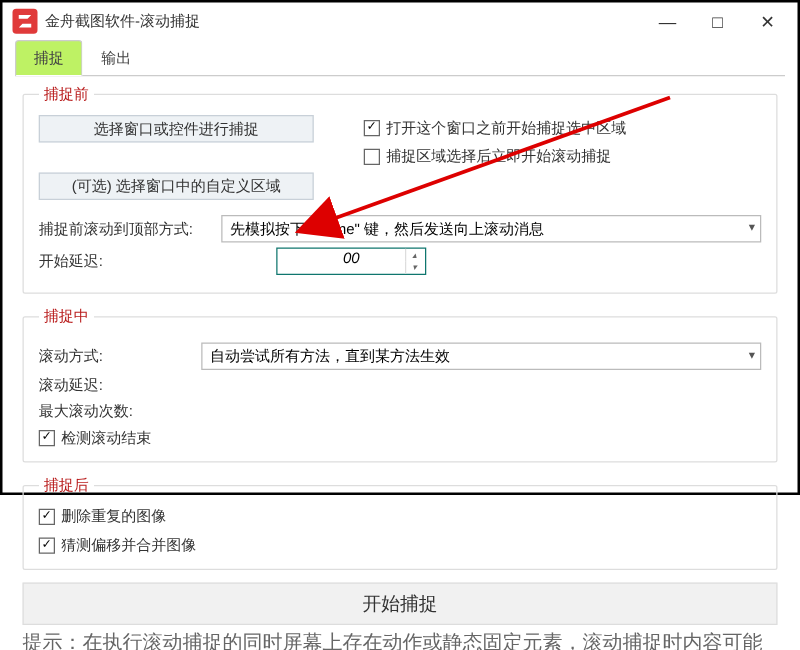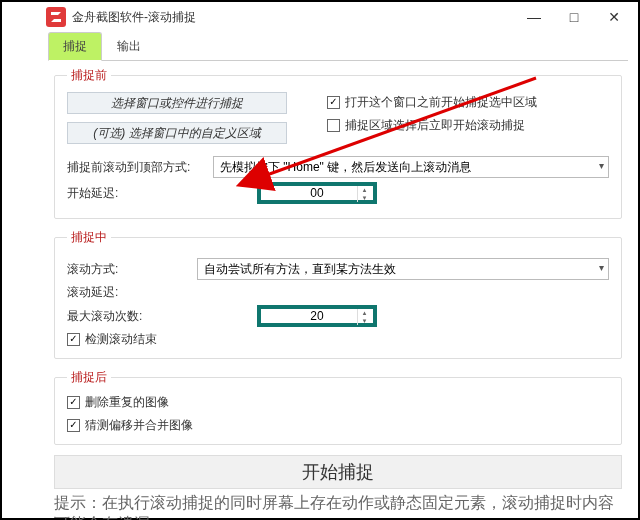--- a/index.html
+++ b/index.html
@@ -1,44 +1,44 @@
 <!DOCTYPE html>
 <html><head>
 <meta charset="utf-8">
 <style>
   * { box-sizing: border-box; margin: 0; padding: 0; font-family: "Microsoft YaHei", sans-serif; font-size: 12px; }
   body { background: #fff; width: 640px; height: 520px; overflow: hidden; }
-  .outer { border: 2px solid #000; width: 640px; height: 520px; position: relative; padding-left: 36px; }
+  .outer { border: 2px solid #000; width: 640px; height: 396px; position: relative; }
   .titlebar { display:flex; align-items:center; height: 30px; padding: 0 4px; }
   .logo { width:20px; height:20px; background:#e03a3a; border-radius:3px; margin:0 6px 0 4px; display:flex; align-items:center; justify-content:center; }
   .logo svg { display:block; }
   .title-text { flex:1; color:#333; font-size:12px; }
   .winbtns { display:flex; }
   .winbtn { width:40px; height:28px; display:flex; align-items:center; justify-content:center; color:#333; font-size:14px; cursor:pointer; }
   .tabs { display:flex; border-bottom:1px solid #ccc; margin: 0 10px; }
   .tab { padding:5px 14px; border:1px solid transparent; border-bottom:none; cursor:pointer; color:#444; }
   .tab.active { border:1px solid #ccc; border-bottom:1px solid #fff; margin-bottom:-1px; background:#bef264; border-radius:3px 3px 0 0; }
   .content { padding: 6px 16px 0 16px; }
   fieldset { border:1px solid #ddd; border-radius:2px; margin-bottom:10px; padding:8px 12px 10px 12px; }
   legend { color:#b91c1c; padding:0 4px; font-size:12px; }
   .row { display:flex; align-items:center; margin:4px 0; }
   .btnwide { width:220px; height:22px; background:#eef2f5; border:1px solid #c8d0d8; color:#333; text-align:center; line-height:20px; cursor:pointer; }
   .checklabel { display:flex; align-items:center; gap:5px; color:#333; cursor:pointer; }
   .chk { width:13px; height:13px; border:1px solid #666; display:inline-flex; align-items:center; justify-content:center; background:#fff; font-size:10px; line-height:1; }
   .chk.on::after { content:"✓"; color:#000; font-size:10px; position:relative; top:-1px; }
   .lbl { width:130px; color:#333; }
   .combo { flex:1; height:22px; border:1px solid #bbb; display:flex; align-items:center; padding:0 6px; background:#fff; position:relative; }
   .combo .arrow { position:absolute; right:4px; top:3px; font-size:10px; color:#555; }
-  .spin { width:120px; height:22px; border:4px solid #0f766e; display:flex; align-items:flex-start; justify-content:center; background:#fff; position:relative; margin-left:60px; }
+  .spin { width:120px; height:22px; border:1px solid #0f766e; display:flex; align-items:flex-start; justify-content:center; background:#fff; position:relative; margin-left:60px;font-style:italic; }
   .spin .arrows { position:absolute; right:2px; top:0; height:100%; width:14px; display:flex; flex-direction:column; }
   .spin .arrows span { flex:1; display:flex; align-items:center; justify-content:center; font-size:7px; color:#666; border-left:1px solid #ddd; cursor:pointer; }
-  .bigbtn { margin:2px 16px 4px 16px; height:34px; background:#f1f1f1; border:1px solid #ddd; display:flex; align-items:center; justify-content:center; color:#333; font-size:18px; cursor:pointer; }
+  .bigbtn { margin:2px 16px 4px 16px; height:34px; background:#f1f1f1; border:1px solid #ddd; display:flex; align-items:center; justify-content:center; color:#333; font-size:15px; cursor:pointer; }
   .hint { margin:4px 16px; color:#666; font-size:16px; }
   .twocol { display:flex; gap:40px; align-items:flex-start; }
-  .leftcol { display:flex; flex-direction:column; gap:8px;font-style:italic; }
+  .leftcol { display:flex; flex-direction:column; gap:24px; }
   .rightcol { display:flex; flex-direction:column; gap:6px; padding-top:2px; }
   .redarrow { position:absolute; left:0; top:0; pointer-events:none; }
 </style>
 </head>
 <body>
 
 <div class="outer">
 
   <div class="titlebar">
     <div class="logo">
@@ -105,27 +105,20 @@
         <div class="combo">
           <span>自动尝试所有方法，直到某方法生效</span>
           <span class="arrow">▾</span>
         </div>
       </div>
       <div class="row">
         <div class="lbl">滚动延迟:</div>
       </div>
       <div class="row">
         <div class="lbl">最大滚动次数:</div>
-        <div class="spin">
-          <span>20</span>
-          <div class="arrows">
-              <span>▴</span>
-              <span>▾</span>
-            </div>
-        </div>
       </div>
       <label class="checklabel">
         <span class="chk on"></span>
         <span>检测滚动结束</span>
       </label>
     </fieldset>
 
     <fieldset>
       <legend>捕捉后</legend>
       <label class="checklabel" style="margin-bottom:6px;">

